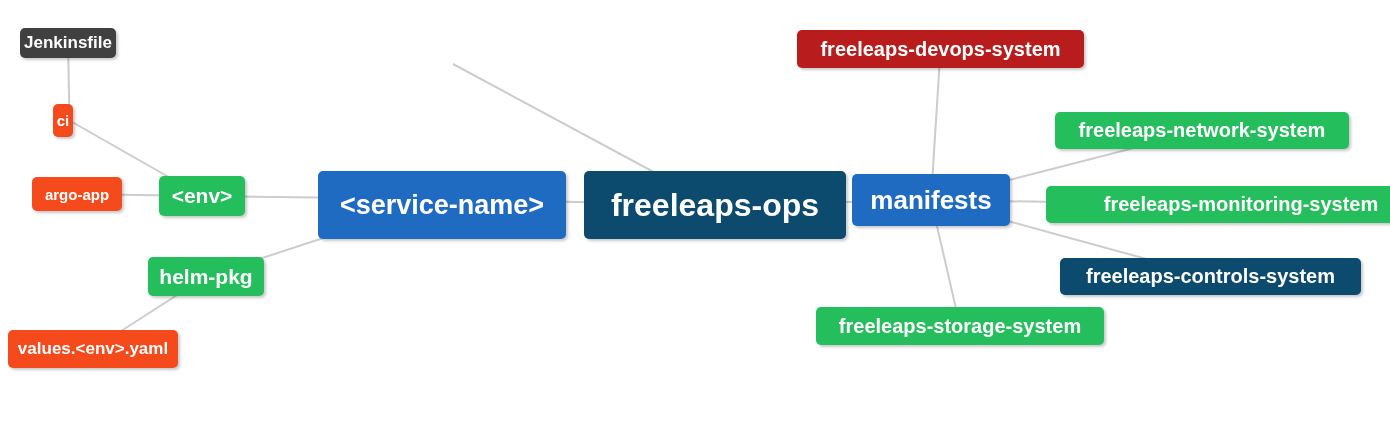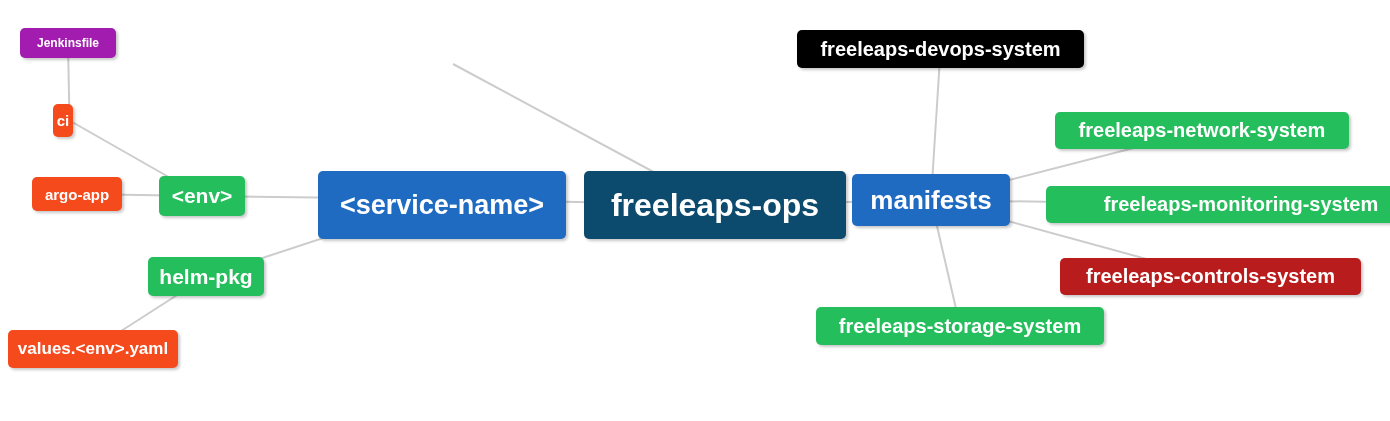--- a/index.html
+++ b/index.html
@@ -45,27 +45,27 @@
       <line x1="453" y1="64" x2="715" y2="205" stroke="#CCCCCC" stroke-width="2"></line>
       <line x1="442" y1="199" x2="715" y2="205" stroke="#CCCCCC" stroke-width="2"></line>
       <line x1="715" y1="205" x2="931" y2="200" stroke="#CCCCCC" stroke-width="2"></line>
       <line x1="931" y1="200" x2="940.5" y2="49" stroke="#CCCCCC" stroke-width="2"></line>
       <line x1="931" y1="200" x2="1202" y2="130.5" stroke="#CCCCCC" stroke-width="2"></line>
       <line x1="931" y1="200" x2="1211.5" y2="204.5" stroke="#CCCCCC" stroke-width="2"></line>
       <line x1="931" y1="200" x2="1210.5" y2="276.5" stroke="#CCCCCC" stroke-width="2"></line>
       <line x1="931" y1="200" x2="960" y2="326" stroke="#CCCCCC" stroke-width="2"></line>
     </svg>
 
-  <div class="node" style="left: 20px; top: 28px; width: 96px; height: 30px; font-size: 12px; background: #a21caf; color: rgb(255, 255, 255);">Jenkinsfile</div>
+  <div class="node" style="left: 20px; top: 28px; width: 96px; height: 30px; font-size: 17px; background: #404040; color: rgb(255, 255, 255);">Jenkinsfile</div>
   <div class="node" style="left: 53px; top: 104px; width: 20px; height: 33px; font-size: 15px; background: rgb(245, 74, 28); color: rgb(255, 255, 255);">ci</div>
   <div class="node" style="left: 32px; top: 177px; width: 90px; height: 34px; font-size: 15px; background: rgb(245, 74, 28); color: rgb(255, 255, 255);">argo-app</div>
   <div class="node" style="left: 159px; top: 176px; width: 86px; height: 40px; font-size: 21px; background: rgb(37, 190, 92); color: rgb(255, 255, 255);">&lt;env&gt;</div>
   <div class="node" style="left: 148px; top: 257px; width: 116px; height: 39px; font-size: 21px; background: rgb(37, 190, 92); color: rgb(255, 255, 255);">helm-pkg</div>
   <div class="node" style="left: 8px; top: 330px; width: 170px; height: 38px; font-size: 17px; background: rgb(245, 74, 28); color: rgb(255, 255, 255);">values.&lt;env&gt;.yaml</div>
   <div class="node" style="left: 318px; top: 171px; width: 248px; height: 68px; font-size: 27px; background: rgb(31, 107, 193); color: rgb(255, 255, 255);">&lt;service-name&gt;</div>
   <div class="node" style="left: 584px; top: 171px; width: 262px; height: 68px; font-size: 32px; background: #0c4a6e; color: rgb(255, 255, 255);">freeleaps-ops</div>
   <div class="node" style="left: 852px; top: 174px; width: 158px; height: 52px; font-size: 26px; background: rgb(31, 107, 193); color: rgb(255, 255, 255);">manifests</div>
-  <div class="node" style="left: 797px; top: 30px; width: 287px; height: 38px; font-size: 20px; background: #000000; color: rgb(255, 255, 255);">freeleaps-devops-system</div>
+  <div class="node" style="left: 797px; top: 30px; width: 287px; height: 38px; font-size: 20px; background: #b91c1c; color: rgb(255, 255, 255);">freeleaps-devops-system</div>
   <div class="node" style="left: 1055px; top: 112px; width: 294px; height: 37px; font-size: 20px; background: rgb(37, 190, 92); color: rgb(255, 255, 255);">freeleaps-network-system</div>
   <div class="node" style="left: 1046px; top: 186px; width: 390px; height: 37px; font-size: 20px; background: rgb(37, 190, 92); color: rgb(255, 255, 255);">freeleaps-monitoring-system</div>
-  <div class="node" style="left: 1060px; top: 258px; width: 301px; height: 37px; font-size: 20px; background: #b91c1c; color: rgb(255, 255, 255);">freeleaps-controls-system</div>
+  <div class="node" style="left: 1060px; top: 258px; width: 301px; height: 37px; font-size: 20px; background: #0c4a6e; color: rgb(255, 255, 255);">freeleaps-controls-system</div>
   <div class="node" style="left: 816px; top: 307px; width: 288px; height: 38px; font-size: 20px; background: rgb(37, 190, 92); color: rgb(255, 255, 255);">freeleaps-storage-system</div>
 </div>
 
 </body></html>

